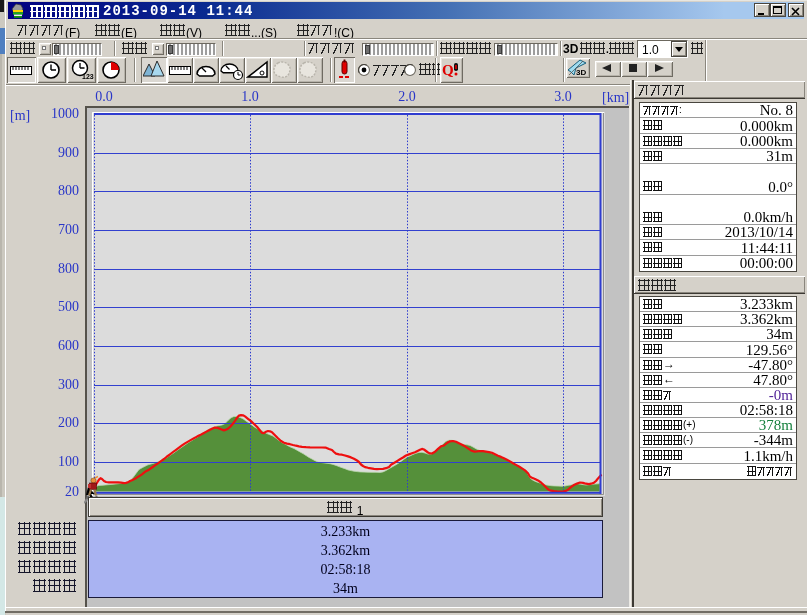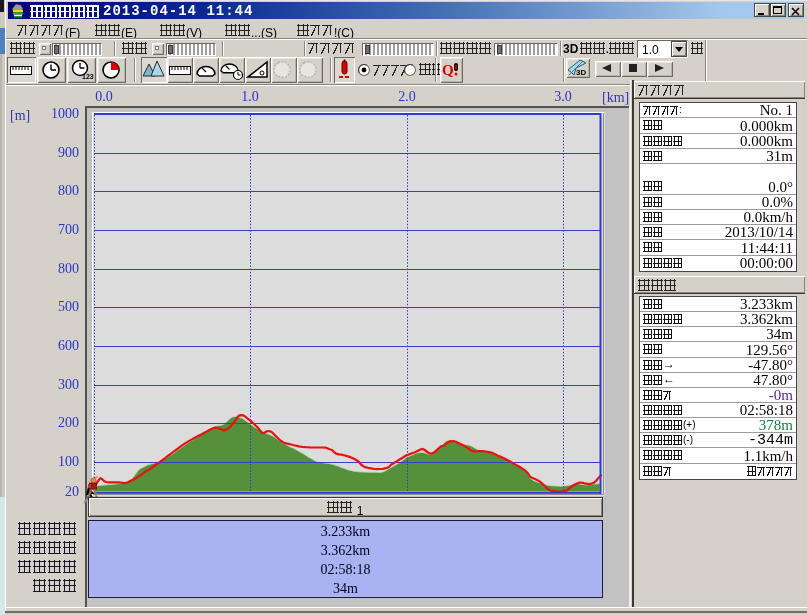--- a/index.html
+++ b/index.html
@@ -60,21 +60,21 @@
 <div class="a" style="left:5px;top:611px;width:802px;height:2px;background:#716d64"></div>
 <div class="a" style="left:8px;top:2px;width:796px;height:17px;background:linear-gradient(90deg,#020181 0%,#0a2a90 25%,#4470b4 55%,#a6c8ee 90%)"></div>
 <svg class="a" style="left:10px;top:3px" width="16" height="15" viewBox="0 0 16 15">
 <polygon points="2,6 6,1 11,2 13,6 12,8 3,8" fill="#9a9a9a" stroke="#333" stroke-width="0.7"></polygon>
 <rect x="3" y="7" width="10" height="2.4" fill="#ffd400"></rect>
 <rect x="3" y="9.4" width="10" height="2.2" fill="#16b216"></rect>
 <rect x="4" y="11.6" width="8" height="1.6" fill="#efefef"></rect>
 <rect x="4" y="13" width="8" height="1.8" fill="#0f990f"></rect>
 </svg>
 <div class="a" style="left:30px;top:5px"><i class="kw"></i><i class="kw"></i><i class="kw"></i><i class="kw"></i><i class="kw"></i></div>
-<div class="a" style="left:103px;top:3px;font-family:'Liberation Mono',monospace;font-weight:700;font-size:14px;color:#fff;letter-spacing:1px">2013-04-14 11:44</div>
+<div class="a" style="left:103px;top:3px;font-family:'Liberation Mono',monospace;font-weight:700;font-size:14px;color:#fff;letter-spacing:1px">2013-09-14 11:44</div>
 <div class="btn" style="left:754px;top:3px;width:16px;height:14px">
     <div class="a" style="left:3px;top:9px;width:6px;height:2px;background:#000"></div>
   </div>
 <div class="btn" style="left:770px;top:3px;width:16px;height:14px">
     <div class="a" style="left:2px;top:2px;width:9px;height:8px;border:1px solid #000;border-top-width:2px"></div>
   </div>
 <div class="btn" style="left:788px;top:3px;width:16px;height:14px"><svg width="14" height="12" viewBox="0 0 14 12">
       <path d="M3,2 L10,9 M10,2 L3,9" stroke="#000" stroke-width="1.6"></path>
     </svg></div>
 <div class="a" style="left:17px;top:24px"><i class="h"></i><i class="h"></i><i class="h"></i><i class="h"></i><span style="font-size:12px;position:relative;top:-1px">(F)</span></div>
@@ -305,42 +305,38 @@
 <div class="a" style="left:632px;top:80px;width:2px;height:527px;background:#3c3933"></div>
 <div class="a" style="left:634px;top:81px;width:171px;height:18px;background:#d5d1c9;box-shadow:inset 1px 1px 0 #fff,inset -1px -1px 0 #8a867d;border-bottom:1px solid #3c3933">
     <div style="margin:3px 0 0 4px"><i class="h"></i><i class="h"></i><i class="h"></i><i class="h"></i></div>
   </div>
 <div class="a" style="left:634px;top:276px;width:171px;height:18px;background:#d5d1c9;box-shadow:inset 1px 1px 0 #fff,inset -1px -1px 0 #8a867d;border-bottom:1px solid #3c3933">
     <div style="margin:3px 0 0 4px"><i class="k"></i><i class="k"></i><i class="k"></i></div>
   </div>
 <div class="a" style="left:639px;top:102px;width:158px;height:170px;background:#fff;border:1px solid #49463f">
     <div style="position:absolute;left:0;top:0px;width:100%;height:15px;border-bottom:1px solid #9a9a9a;">
       <div style="position:absolute;left:3px;top:2px"><i class="h9"></i><i class="h9"></i><i class="h9"></i><i class="h9"></i><span style="font-size:10px;font-family:'Liberation Sans',sans-serif;line-height:10px;vertical-align:top">:</span></div>
-      <div style="position:absolute;right:3px;top:0px;font-family:'Liberation Serif',serif;font-size:15px;color:#000;line-height:15px">No. 1</div>
+      <div style="position:absolute;right:3px;top:0px;font-family:'Liberation Serif',serif;font-size:15px;color:#000;line-height:15px">No. 8</div>
     </div>
     <div style="position:absolute;left:0;top:15px;width:100%;height:16px;border-bottom:1px solid #9a9a9a;">
       <div style="position:absolute;left:3px;top:2px"><i class="k9"></i><i class="k9"></i></div>
       <div style="position:absolute;right:3px;top:0px;font-family:'Liberation Serif',serif;font-size:15px;color:#000;line-height:16px">0.000km</div>
     </div>
     <div style="position:absolute;left:0;top:31px;width:100%;height:15px;border-bottom:1px solid #9a9a9a;">
       <div style="position:absolute;left:3px;top:2px"><i class="k9"></i><i class="k9"></i><i class="k9"></i><i class="k9"></i></div>
       <div style="position:absolute;right:3px;top:0px;font-family:'Liberation Serif',serif;font-size:15px;color:#000;line-height:15px">0.000km</div>
     </div>
     <div style="position:absolute;left:0;top:46px;width:100%;height:15px;border-bottom:1px solid #9a9a9a;">
       <div style="position:absolute;left:3px;top:2px"><i class="k9"></i><i class="k9"></i></div>
       <div style="position:absolute;right:3px;top:0px;font-family:'Liberation Serif',serif;font-size:15px;color:#000;line-height:15px">31m</div>
     </div>
     <div style="position:absolute;left:0;top:76px;width:100%;height:16px;border-bottom:1px solid #9a9a9a;">
       <div style="position:absolute;left:3px;top:2px"><i class="k9"></i><i class="k9"></i></div>
       <div style="position:absolute;right:3px;top:0px;font-family:'Liberation Serif',serif;font-size:15px;color:#000;line-height:16px">0.0°</div>
     </div>
-    <div style="position:absolute;left:0;top:92px;width:100%;height:15px;border-bottom:1px solid #9a9a9a;">
-      <div style="position:absolute;left:3px;top:2px"><i class="k9"></i><i class="k9"></i></div>
-      <div style="position:absolute;right:3px;top:0px;font-family:'Liberation Serif',serif;font-size:15px;color:#000;line-height:15px">0.0%</div>
-    </div>
     <div style="position:absolute;left:0;top:107px;width:100%;height:15px;border-bottom:1px solid #9a9a9a;">
       <div style="position:absolute;left:3px;top:2px"><i class="k9"></i><i class="k9"></i></div>
       <div style="position:absolute;right:3px;top:0px;font-family:'Liberation Serif',serif;font-size:15px;color:#000;line-height:15px">0.0km/h</div>
     </div>
     <div style="position:absolute;left:0;top:122px;width:100%;height:15px;border-bottom:1px solid #9a9a9a;">
       <div style="position:absolute;left:3px;top:2px"><i class="k9"></i><i class="k9"></i></div>
       <div style="position:absolute;right:3px;top:0px;font-family:'Liberation Serif',serif;font-size:15px;color:#000;line-height:15px">2013/10/14</div>
     </div>
     <div style="position:absolute;left:0;top:137px;width:100%;height:16px;border-bottom:1px solid #9a9a9a;">
       <div style="position:absolute;left:3px;top:2px"><i class="k9"></i><i class="k9"></i></div>
@@ -383,21 +379,21 @@
     <div style="position:absolute;left:0;top:106px;width:100%;height:15px;border-bottom:1px solid #9a9a9a;">
       <div style="position:absolute;left:3px;top:2px"><i class="k9"></i><i class="k9"></i><i class="k9"></i><i class="k9"></i></div>
       <div style="position:absolute;right:3px;top:0px;font-family:'Liberation Serif',serif;font-size:15px;color:#000;line-height:15px">02:58:18</div>
     </div>
     <div style="position:absolute;left:0;top:121px;width:100%;height:15px;border-bottom:1px solid #9a9a9a;">
       <div style="position:absolute;left:3px;top:2px"><i class="k9"></i><i class="k9"></i><i class="k9"></i><i class="k9"></i><span style="font-size:10px;font-family:'Liberation Sans',sans-serif;line-height:10px;vertical-align:top">(+)</span></div>
       <div style="position:absolute;right:3px;top:0px;font-family:'Liberation Serif',serif;font-size:15px;color:#15803d;line-height:15px">378m</div>
     </div>
     <div style="position:absolute;left:0;top:136px;width:100%;height:15px;border-bottom:1px solid #9a9a9a;">
       <div style="position:absolute;left:3px;top:2px"><i class="k9"></i><i class="k9"></i><i class="k9"></i><i class="k9"></i><span style="font-size:10px;font-family:'Liberation Sans',sans-serif;line-height:10px;vertical-align:top">(-)</span></div>
-      <div style="position:absolute;right:3px;top:0px;font-family:Liberation Mono, monospace;font-size:15px;color:#000;line-height:15px">-344m</div>
+      <div style="position:absolute;right:3px;top:0px;font-family:Liberation Serif, serif;font-size:15px;color:#000;line-height:15px">-344m</div>
     </div>
     <div style="position:absolute;left:0;top:151px;width:100%;height:16px;border-bottom:1px solid #9a9a9a;">
       <div style="position:absolute;left:3px;top:2px"><i class="k9"></i><i class="k9"></i><i class="k9"></i><i class="k9"></i></div>
       <div style="position:absolute;right:3px;top:0px;font-family:'Liberation Serif',serif;font-size:15px;color:#000;line-height:16px">1.1km/h</div>
     </div>
     <div style="position:absolute;left:0;top:167px;width:100%;height:15px;">
       <div style="position:absolute;left:3px;top:2px"><i class="k9"></i><i class="k9"></i><i class="h9"></i></div>
       <div style="position:absolute;right:3px;top:0px;font-family:'Liberation Serif',serif;font-size:15px;color:#000;line-height:15px"><i class="k9" style="margin-top:2px"></i><i class="h9" style="margin-top:2px"></i><i class="h9" style="margin-top:2px"></i><i class="h9" style="margin-top:2px"></i><i class="h9" style="margin-top:2px"></i></div>
     </div>
   </div>

